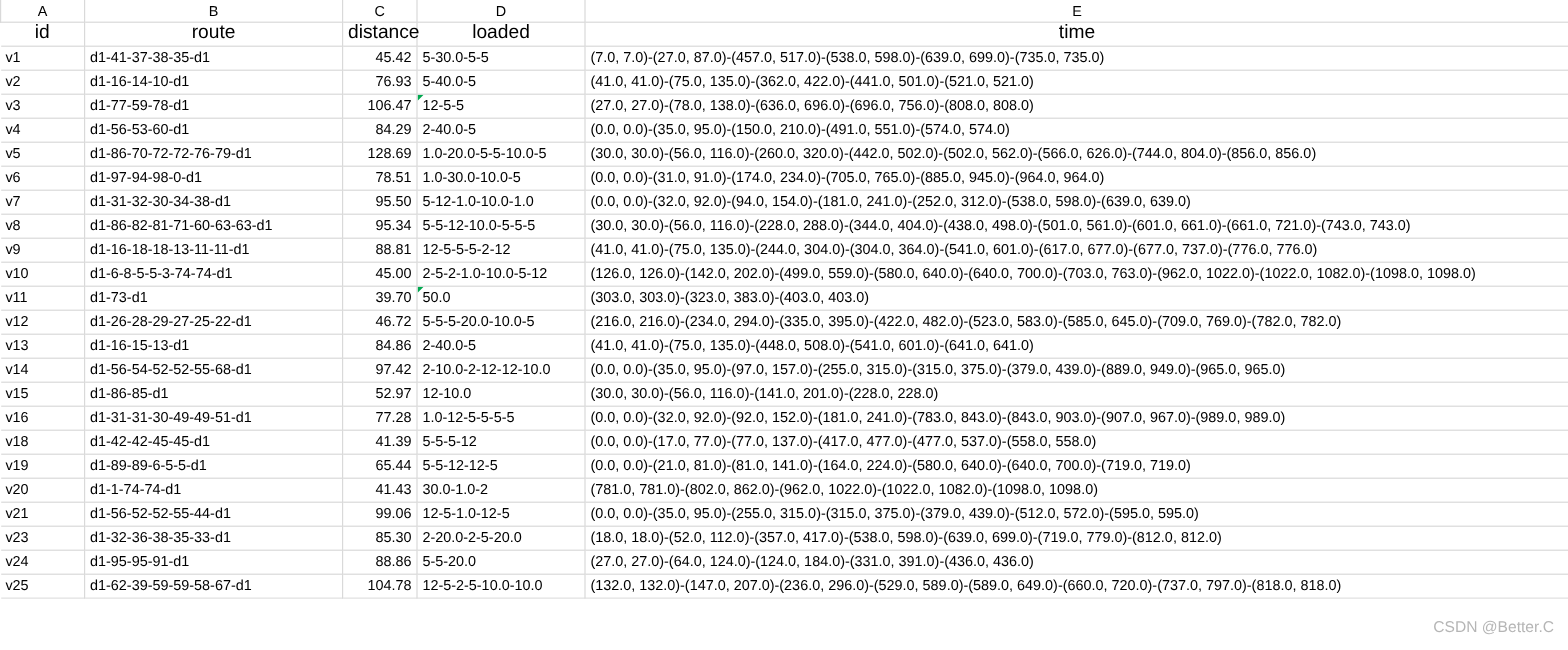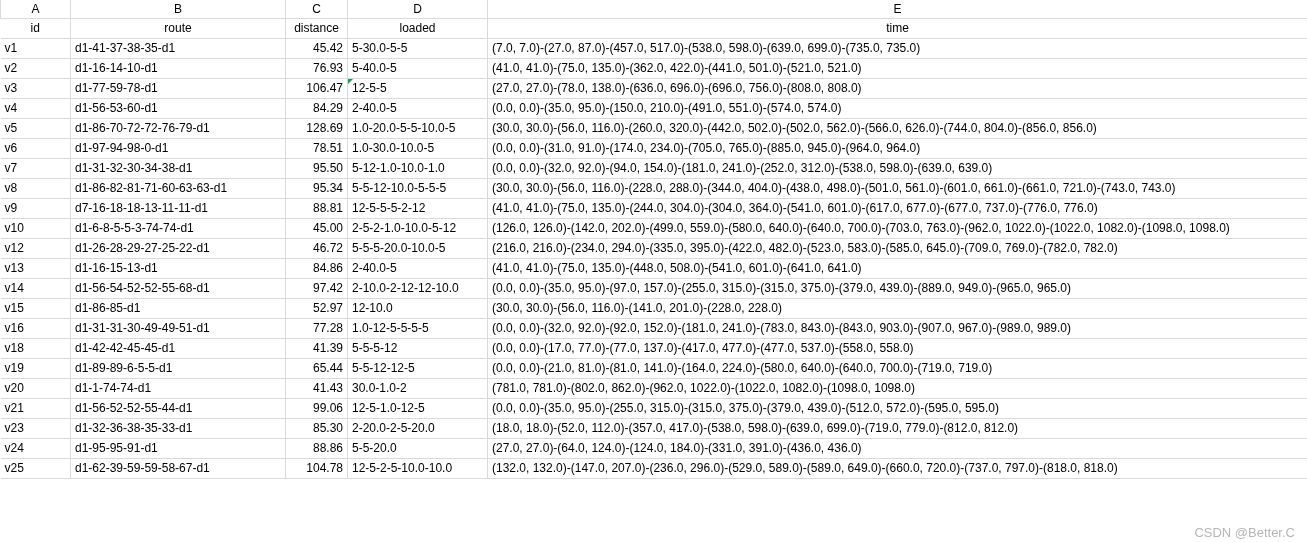--- a/index.html
+++ b/index.html
@@ -32,21 +32,21 @@
     line-height: 16px;
     font-size: 12px;
     color: #000;
   }
   tr.header-row td {
     text-align: center;
     border-bottom: 1px solid #d9d9d9;
     border-right: 1px solid #d9d9d9;
     height: 20px;
     padding: 0 4px;
-    font-size: 12px;
+    font-size: 16px;
   }
   tr.data-row td {
     border-bottom: 1px solid #d9d9d9;
     border-right: 1px solid #d9d9d9;
     height: 20px;
     padding: 0 4px;
     font-size: 12px;
     white-space: nowrap;
     overflow: hidden;
   }
@@ -61,21 +61,21 @@
     top: 0;
     left: 0;
     width: 0;
     height: 0;
     border-top: 5px solid #00a84f;
     border-right: 5px solid transparent;
   }
   .watermark {
     position: absolute;
     right: 12px;
-    bottom: 2px;
+    bottom: 12px;
     color: rgba(120,120,120,0.55);
     font-size: 13px;
     font-family: Arial, sans-serif;
     pointer-events: none;
   }
 </style>
 </head>
 <body>
 
 <table>
@@ -154,33 +154,40 @@
       </tr>
       <tr class="data-row">
         <td class="a-left">v8</td>
         <td class="a-left">d1-86-82-81-71-60-63-63-d1</td>
         <td class="a-right">95.34</td>
         <td class="a-left">5-5-12-10.0-5-5-5</td>
         <td class="a-left">(30.0, 30.0)-(56.0, 116.0)-(228.0, 288.0)-(344.0, 404.0)-(438.0, 498.0)-(501.0, 561.0)-(601.0, 661.0)-(661.0, 721.0)-(743.0, 743.0)</td>
       </tr>
       <tr class="data-row">
         <td class="a-left">v9</td>
-        <td class="a-left">d7-16-18-18-13-11-11-d1</td>
+        <td class="a-left">d1-16-18-18-13-11-11-d1</td>
         <td class="a-right">88.81</td>
         <td class="a-left">12-5-5-5-2-12</td>
         <td class="a-left">(41.0, 41.0)-(75.0, 135.0)-(244.0, 304.0)-(304.0, 364.0)-(541.0, 601.0)-(617.0, 677.0)-(677.0, 737.0)-(776.0, 776.0)</td>
       </tr>
       <tr class="data-row">
         <td class="a-left">v10</td>
         <td class="a-left">d1-6-8-5-5-3-74-74-d1</td>
         <td class="a-right">45.00</td>
         <td class="a-left">2-5-2-1.0-10.0-5-12</td>
         <td class="a-left">(126.0, 126.0)-(142.0, 202.0)-(499.0, 559.0)-(580.0, 640.0)-(640.0, 700.0)-(703.0, 763.0)-(962.0, 1022.0)-(1022.0, 1082.0)-(1098.0, 1098.0)</td>
       </tr>
       <tr class="data-row">
+        <td class="a-left">v11</td>
+        <td class="a-left">d1-73-d1</td>
+        <td class="a-right">39.70</td>
+        <td class="a-left cell-tri">50.0</td>
+        <td class="a-left">(303.0, 303.0)-(323.0, 383.0)-(403.0, 403.0)</td>
+      </tr>
+      <tr class="data-row">
         <td class="a-left">v12</td>
         <td class="a-left">d1-26-28-29-27-25-22-d1</td>
         <td class="a-right">46.72</td>
         <td class="a-left">5-5-5-20.0-10.0-5</td>
         <td class="a-left">(216.0, 216.0)-(234.0, 294.0)-(335.0, 395.0)-(422.0, 482.0)-(523.0, 583.0)-(585.0, 645.0)-(709.0, 769.0)-(782.0, 782.0)</td>
       </tr>
       <tr class="data-row">
         <td class="a-left">v13</td>
         <td class="a-left">d1-16-15-13-d1</td>
         <td class="a-right">84.86</td>

